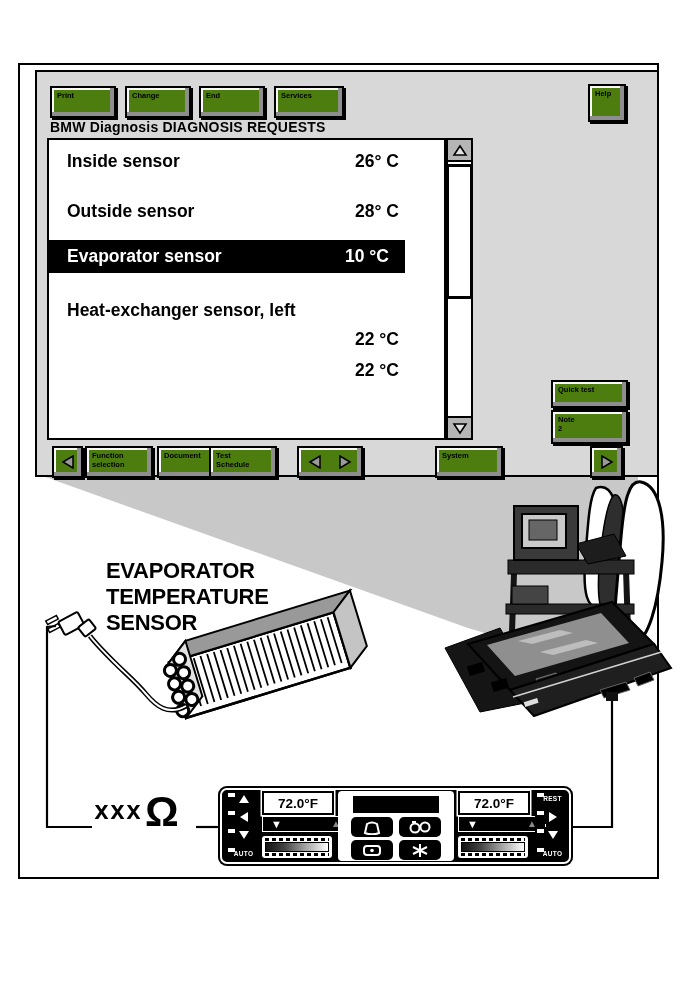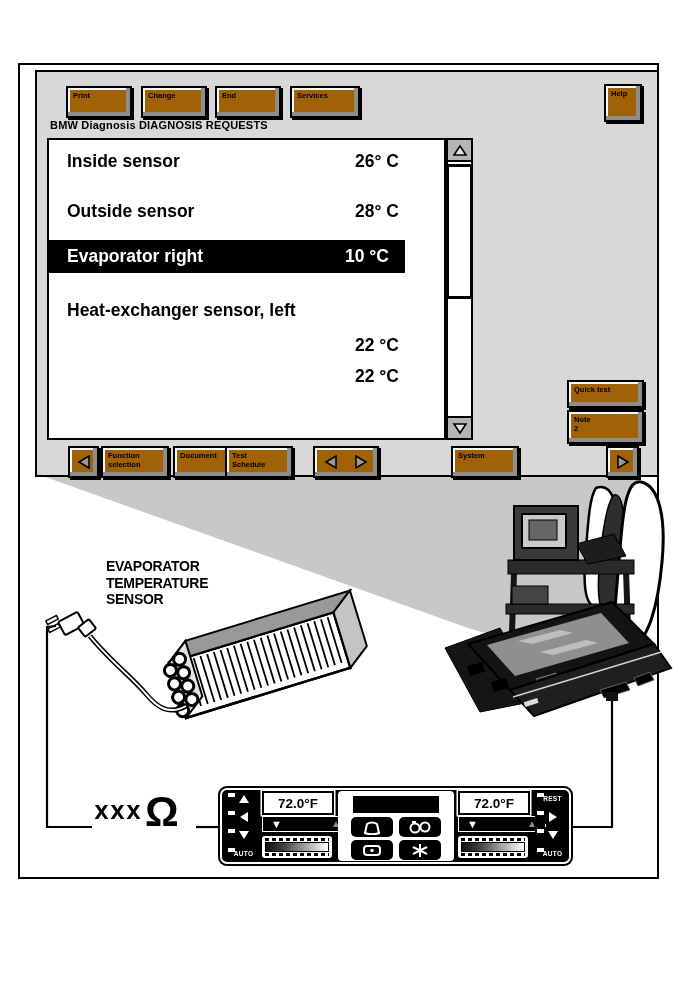--- a/index.html
+++ b/index.html
@@ -9,45 +9,45 @@
 
   
   .frame{left:18px;top:63px;width:637px;height:812px;border:2px solid #000;z-index:1;}
 
   
   .art{left:0;top:0;z-index:2;}
 
   
   .dialog{left:35px;top:70px;width:620px;height:403px;background:#d8d8d8;
           border:2px solid #000;z-index:3;}
-  .b3{position:absolute;background:#a16207;border:2px solid #000;
+  .b3{position:absolute;background:#4d7c0f;border:2px solid #000;
       box-shadow:2px 2px 0 #000, inset -4px -4px 0 #8e8e8e, inset 2px 2px 0 #f8f8f8;
-      display:flex;align-items:flex-start;margin-left:16px;}
+      display:flex;align-items:flex-start;}
   .tinytext{font-weight:bold;font-size:7.5px;line-height:1.2;white-space:pre-line;
             padding:3px 0 0 5px;text-align:left;}
   .ctr{align-items:center;justify-content:center;}
-  .title{left:13px;top:47px;font-weight:bold;font-size:11px;letter-spacing:.2px;}
+  .title{left:13px;top:47px;font-weight:bold;font-size:14px;letter-spacing:.2px;}
 
   .listbox{left:10px;top:66px;width:395px;height:298px;background:#fff;border:2px solid #000;}
   .lrow{position:absolute;left:18px;width:332px;display:flex;justify-content:space-between;
         font-weight:bold;font-size:17.5px;}
   .lsel{position:absolute;left:0;width:322px;height:33px;background:#000;color:#fff;
         display:flex;justify-content:space-between;align-items:center;
         padding:0 16px 0 18px;font-weight:bold;font-size:17.5px;}
   .lwrap{position:absolute;left:18px;width:332px;font-weight:bold;font-size:17.5px;}
-  .lval2{text-align:right;margin-top:14px;}
+  .lval2{text-align:right;margin-top:8px;}
 
   .scrollbar{left:409px;top:66px;width:23px;height:298px;background:#fff;border:2px solid #000;}
   .sbtn{position:absolute;left:0;width:100%;height:20px;background:#b5b5b5;
         display:flex;align-items:center;justify-content:center;}
   .sthumb{position:absolute;left:0;top:24px;width:100%;height:131px;background:#fff;
           border-top:2px solid #000;border-bottom:2px solid #000;box-shadow:inset 0 0 0 1px #000;}
 
   
-  .sensor-label{left:106px;top:558px;font-weight:bold;font-size:14px;line-height:1.18;
+  .sensor-label{left:106px;top:558px;font-weight:bold;font-size:22px;line-height:1.18;
                 white-space:pre-line;letter-spacing:-.3px;z-index:4;}
   .ohm{left:94px;top:794px;display:flex;align-items:flex-end;z-index:4;}
   .ohm .xxx{font-weight:bold;font-size:25px;letter-spacing:1px;padding-bottom:3px;font-family:Liberation Mono, monospace;}
   .ohm .omega{font-weight:bold;font-size:42px;line-height:.85;margin-left:3px;}
   .caption{left:30px;top:884px;font-size:30px;letter-spacing:.5px;}
 
   
   .panel{left:218px;top:786px;width:355px;height:80px;background:#000;border-radius:9px;
          box-shadow:inset 0 0 0 2px #000, inset 0 0 0 4px #fff;z-index:4;}
   .pbtn{position:absolute;background:#000;border-radius:4px;display:flex;align-items:center;
@@ -187,21 +187,21 @@
     <div class="abs listbox">
       <div class="lrow" style="top:11px">
         <span>Inside sensor</span>
         <span>26° C</span>
       </div>
       <div class="lrow" style="top:61px">
         <span>Outside sensor</span>
         <span>28° C</span>
       </div>
       <div class="lsel" style="top:100px">
-        <span>Evaporator right</span>
+        <span>Evaporator sensor</span>
         <span>10 °C</span>
       </div>
       <div class="lwrap" style="top:160px">
         <div>Heat-exchanger sensor, left</div>
         <div class="lval2">22 °C</div>
       </div>
       <div class="lwrap" style="top:212px">
         <div class="lval2">22 °C</div>
       </div>
     </div>

